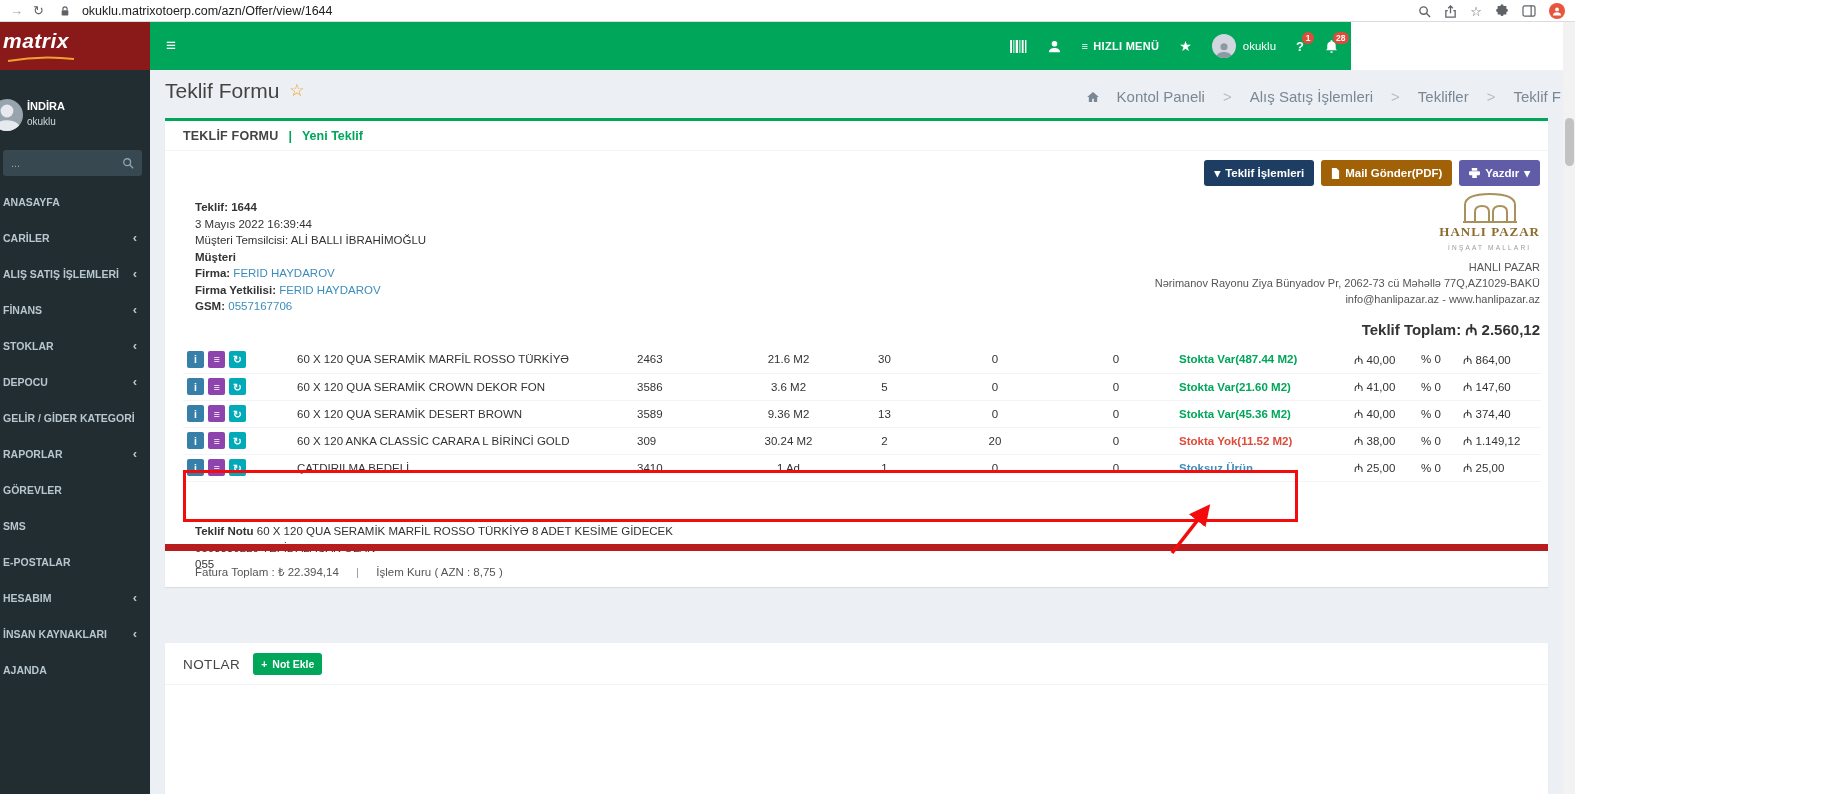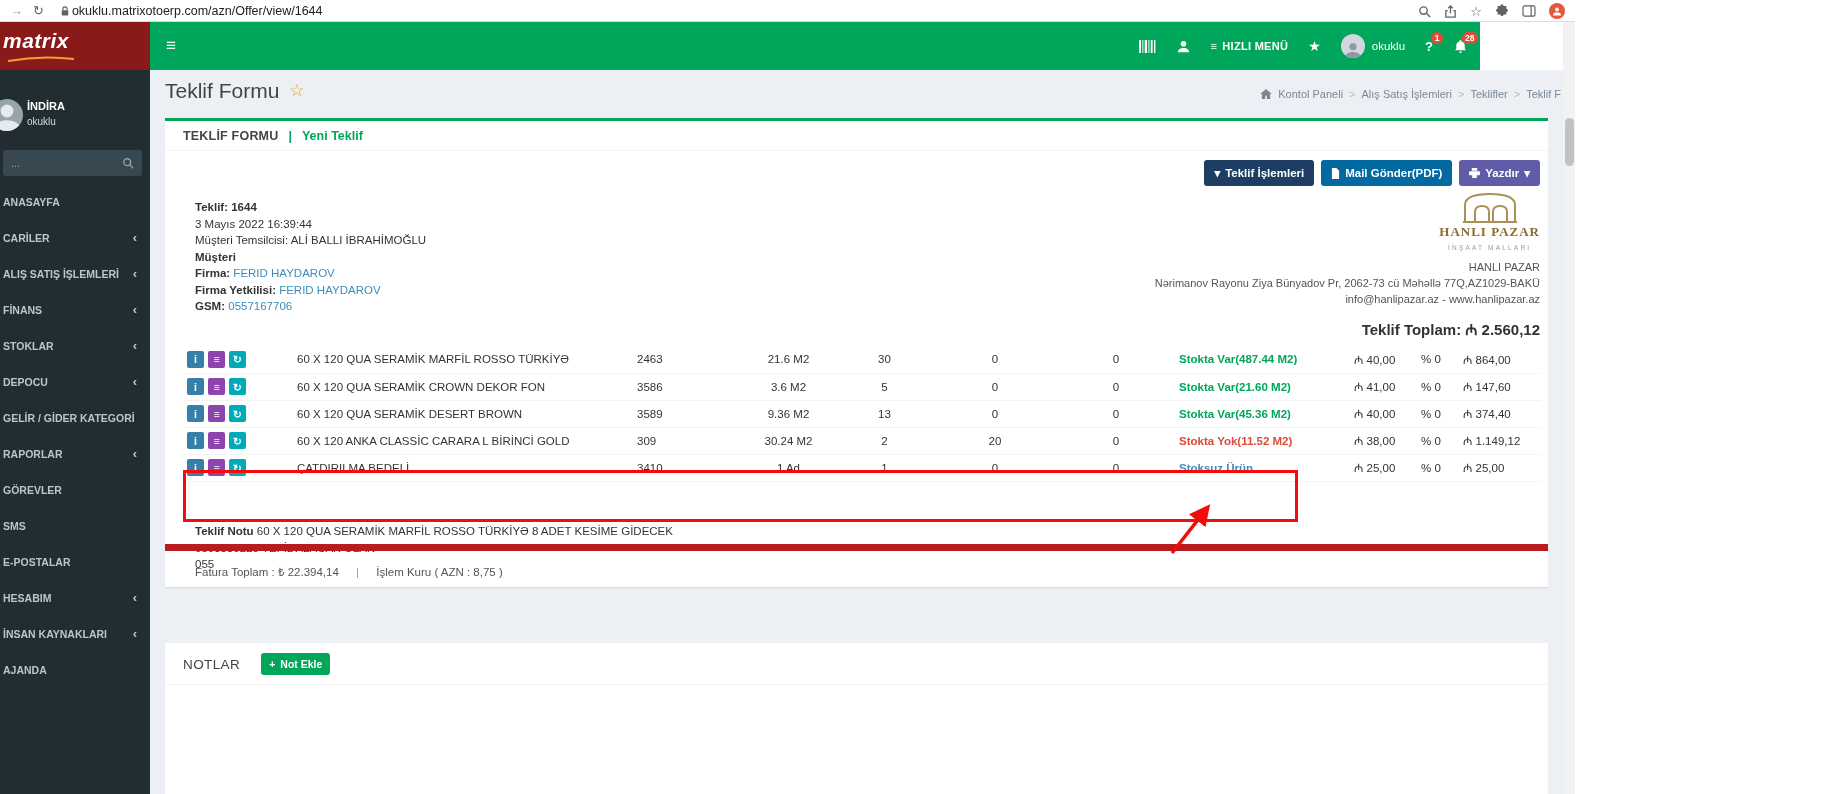--- a/index.html
+++ b/index.html
@@ -5,28 +5,28 @@
   *{margin:0;padding:0;box-sizing:border-box}
   html,body{width:1821px;height:794px}
   body{font-family:"Liberation Sans",sans-serif;background:#ffffff;position:relative;overflow:hidden;color:#333}
   svg{display:block}
   .window{position:absolute;left:0;top:0;width:1575px;height:794px;background:#fff}
 
   
   .chrome{position:absolute;left:0;top:0;width:1575px;height:22px;background:#fff;border-bottom:1px solid #dadce0;display:flex;align-items:center}
   .nav-glyph{color:#5f6368;font-size:13px;line-height:22px;margin-left:10px;cursor:pointer}
   .nav-glyph.dim{color:#9aa0a6}
-  .url-wrap{display:flex;align-items:center;margin-left:16px;gap:2px}
+  .url-wrap{display:flex;align-items:center;margin-left:16px;gap:12px}
   .url-text{font-size:12.5px;color:#202124;cursor:text}
   .chrome-right{position:absolute;right:10px;top:0;height:22px;display:flex;align-items:center;gap:13px}
   .chrome-star{color:#5f6368;font-size:13px;cursor:pointer}
   .profile-dot{width:16px;height:16px;border-radius:50%;background:#e8553d;display:flex;align-items:center;justify-content:center;cursor:pointer}
 
   
-  .navbar{position:absolute;left:0;top:22px;width:1480px;height:48px;background:#00a65a}
+  .navbar{position:absolute;left:0;top:22px;width:1351px;height:48px;background:#00a65a}
   .logo{position:absolute;left:0;top:0;width:150px;height:48px;background:#8a1a1a;overflow:hidden;cursor:pointer}
   .brand{font-style:italic;font-weight:bold;font-size:21px;color:#fff;letter-spacing:.5px;position:absolute;left:3px;top:7px}
   .brand-swoosh{position:absolute;left:6px;top:33px}
   .sidebar-toggle{position:absolute;left:150px;top:0;width:42px;height:48px;color:#fff;font-size:17px;display:flex;align-items:center;justify-content:center;cursor:pointer}
   .nav-right{position:absolute;right:12px;top:0;height:48px;display:flex;align-items:center;gap:20px;color:#fff}
   .quick-menu{display:flex;align-items:center;gap:5px;font-size:11px;font-weight:bold;letter-spacing:.3px;cursor:pointer}
   .nav-star{font-size:14px;cursor:pointer}
   .nav-user{display:flex;align-items:center;gap:7px;font-size:11.5px;cursor:pointer}
   .avatar-sm{width:24px;height:24px;border-radius:50%;background:#d2d6de;display:flex;align-items:flex-end;justify-content:center;overflow:hidden}
   .badge-wrap{position:relative;font-size:13px;font-weight:bold;cursor:pointer}
@@ -41,35 +41,35 @@
   .side-search{margin:8px 8px 4px 3px;height:26px;background:#374850;border-radius:3px;display:flex;align-items:center;justify-content:space-between;padding:0 8px;cursor:text}
   .side-search .ph{color:#8aa4af;font-size:11px}
   .menu{list-style:none;margin-top:8px}
   .menu li{height:36px;line-height:36px;font-size:10.5px;font-weight:bold;color:#b8c7ce;padding-left:3px;position:relative;cursor:pointer;white-space:nowrap;overflow:hidden}
   .menu li .chev{position:absolute;right:13px;top:0;font-size:13px;color:#b8c7ce}
 
   
   .main{position:absolute;left:150px;top:70px;width:1413px;height:724px;background:#ecf0f5}
   .page-title{position:absolute;left:15px;top:9px;font-size:21px;font-weight:400;color:#444}
   .fav-star{color:#f39c12;font-size:17px;margin-left:10px;vertical-align:2px;cursor:pointer}
-  .breadcrumb{position:absolute;right:2px;top:18px;display:flex;align-items:center;gap:6px;font-size:11px;color:#7a8794;white-space:nowrap}
+  .breadcrumb{position:absolute;right:2px;top:18px;display:flex;align-items:center;gap:18px;font-size:15px;color:#7a8794;white-space:nowrap}
   .bc-sep{color:#b5bcc4}
   .bc-link{cursor:pointer}
 
   .panel{position:absolute;left:15px;width:1383px;background:#fff;box-shadow:0 1px 1px rgba(0,0,0,.08)}
   .panel1{top:48px;height:469px;border-top:3px solid #00a65a}
   .tab-row{height:30px;border-bottom:1px solid #f4f4f4;display:flex;align-items:center;padding-left:18px;font-size:12.5px}
   .tab-active{font-weight:bold;color:#444;letter-spacing:.2px;cursor:pointer}
   .tab-div{color:#00a65a;margin:0 10px;font-weight:bold}
   .tab-new{color:#00a65a;font-weight:bold;cursor:pointer}
 
   .btn-row{position:absolute;top:39px;right:8px;display:flex;gap:7px}
   .btn{height:26px;display:flex;align-items:center;gap:5px;padding:0 10px;border-radius:3px;color:#fff;font-size:11.5px;font-weight:bold;cursor:pointer}
   .btn-navy{background:#1d3d63}
-  .btn-magenta{background:#0369a1}
+  .btn-magenta{background:#a16207}
   .btn-purple{background:#605ca8}
 
   .offer-info{position:absolute;left:30px;top:78px;font-size:11.5px;line-height:16.5px;color:#333}
   .b{font-weight:bold}
   .lnk{color:#3c8dbc;cursor:pointer;text-decoration:none}
 
   .vendor{position:absolute;right:8px;top:70px;text-align:right;font-size:11px;line-height:16px;color:#555}
   .v-logo{display:inline-block;text-align:center;margin-bottom:3px}
   .v-logo-title{font-family:"Liberation Serif",serif;font-size:13px;font-weight:bold;color:#8b6b2e;letter-spacing:1px;margin-top:1px}
   .v-logo-sub{font-size:6.5px;color:#9a9a9a;letter-spacing:2.2px}
@@ -84,21 +84,21 @@
   .a-list{background:#8e44ad}
   .a-sync{background:#00aab8}
   .stock{font-weight:bold}
   .st-green{color:#00a65a}.st-red{color:#dd4b39}.st-blue{color:#3c8dbc}
 
   .offer-note{position:absolute;left:30px;top:402px;font-size:11.5px;line-height:16.5px;color:#333}
   .panel-footer{position:absolute;left:0;right:0;bottom:0;height:43px;border-top:7px solid #b91c1c;padding:13px 0 16px 30px;font-size:11.5px;color:#555}
   .pf-sep{margin:0 14px;color:#999}
 
   .panel2{top:573px;height:151px}
-  .p2-head{display:flex;align-items:center;gap:21px;padding:10px 0 9px 18px;border-bottom:1px solid #f4f4f4}
+  .p2-head{display:flex;align-items:center;gap:13px;padding:10px 0 9px 18px;border-bottom:1px solid #f4f4f4}
   .p2-title{font-size:13.5px;color:#444;letter-spacing:.4px}
   .btn-green{background:#00a65a;height:22px;font-size:10.5px;padding:0 8px}
 
   
   .scrollbar{position:absolute;left:1563px;top:22px;width:12px;height:772px;background:#f2f2f2}
   .scroll-thumb{position:absolute;left:1.5px;top:96px;width:9px;height:48px;background:#c2c2c2;border-radius:5px;cursor:pointer}
 
   
   .overlay{position:absolute;left:0;top:0;width:1575px;height:794px;pointer-events:none;z-index:60}
   .ann-rect{position:absolute;left:183px;top:470px;width:1115px;height:52px;border:3px solid #f40b0b}

